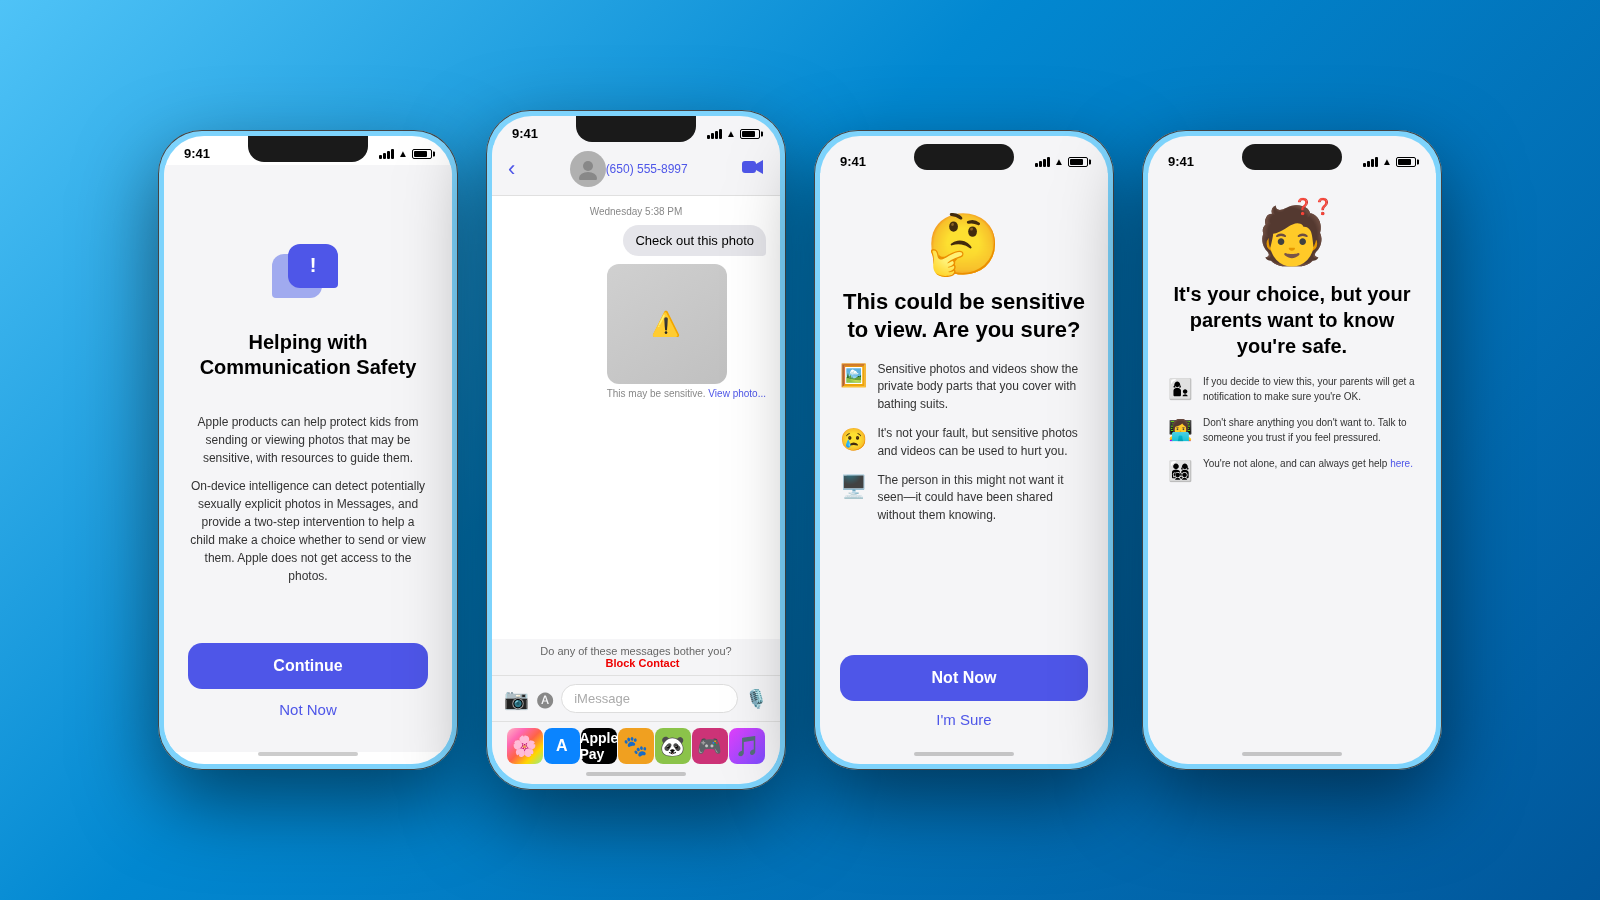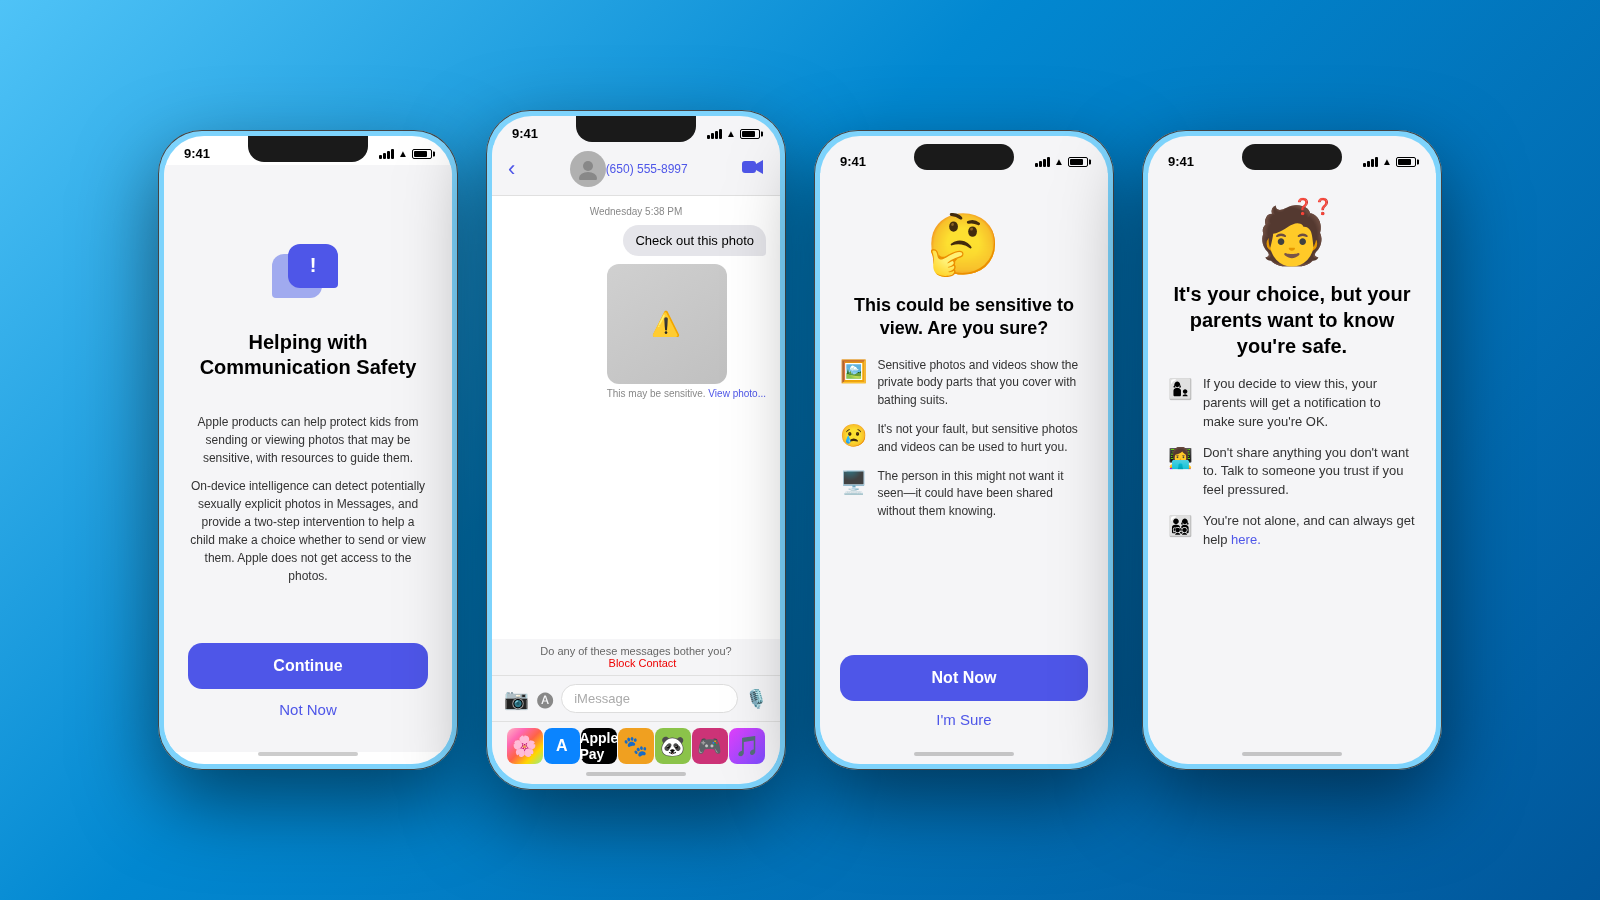--- a/index.html
+++ b/index.html
@@ -260,26 +260,26 @@
     .phone3-content {
       flex: 1;
       display: flex;
       flex-direction: column;
       align-items: center;
       padding: 20px 20px 16px;
       background: #f5f5f7;
     }
     .big-emoji { font-size: 60px; margin-top: 16px; }
     .phone3-title {
-      font-size: 18px;
+      font-size: 22px;
       font-weight: 800;
       text-align: center;
       color: #000;
       line-height: 1.25;
-      margin-top: 14px;
+      margin-top: 8px;
     }
     .reason-list {
       width: 100%;
       display: flex;
       flex-direction: column;
       gap: 12px;
       margin-top: 18px;
       flex: 1;
     }
     .reason-item {
@@ -329,21 +329,21 @@
       gap: 12px;
       margin-top: 16px;
       flex: 1;
     }
     .info-item {
       display: flex;
       align-items: flex-start;
       gap: 10px;
     }
     .info-emoji { font-size: 20px; flex-shrink: 0; margin-top: 2px; }
-    .info-text { font-size: 13px; color: #333; line-height: 1.45; }
+    .info-text { font-size: 10px; color: #333; line-height: 1.45; }
     .info-text a { color: #4e56e8; text-decoration: none; }
     .phone4-actions {
       width: 100%;
       display: flex;
       flex-direction: column;
       align-items: center;
       gap: 10px;
       margin-bottom: 8px;
     }
 
@@ -461,21 +461,21 @@
             <span>This may be sensitive.</span>
             <a href="#" style="color:#4e56e8;">View photo...</a>
           </div>
         </div>
       </div>
     </div>
 
     <div class="block-contact-bar">
       <span>Do any of these messages bother you?</span>
       <br>
-      <a href="#" style="color:#e00; font-weight:400;padding-left:13px;">Block Contact</a>
+      <a href="#" style="color:#e00; font-weight:700;padding-left:13px;">Block Contact</a>
     </div>
 
     <div class="messages-input-bar">
       <span class="input-icon">📷</span>
       <span class="input-icon" style="font-size:16px;">🅐</span>
       <div class="input-field">
         <span style="color:#aaa;">iMessage</span>
       </div>
       <span class="mic-icon">🎙️</span>
     </div>

